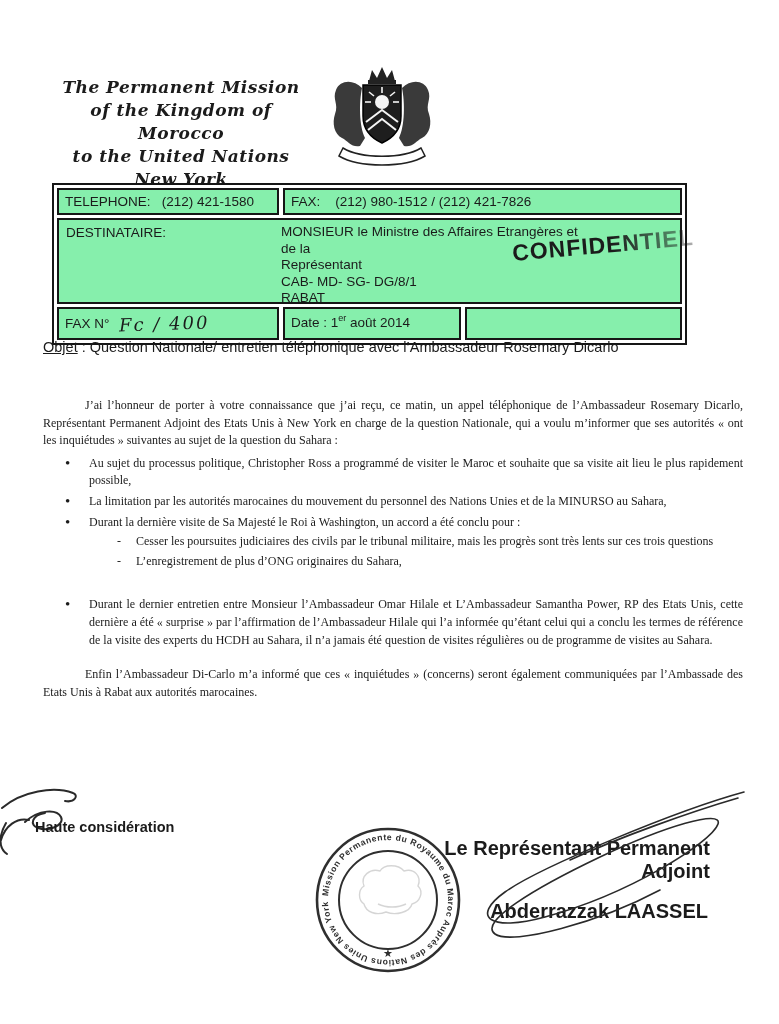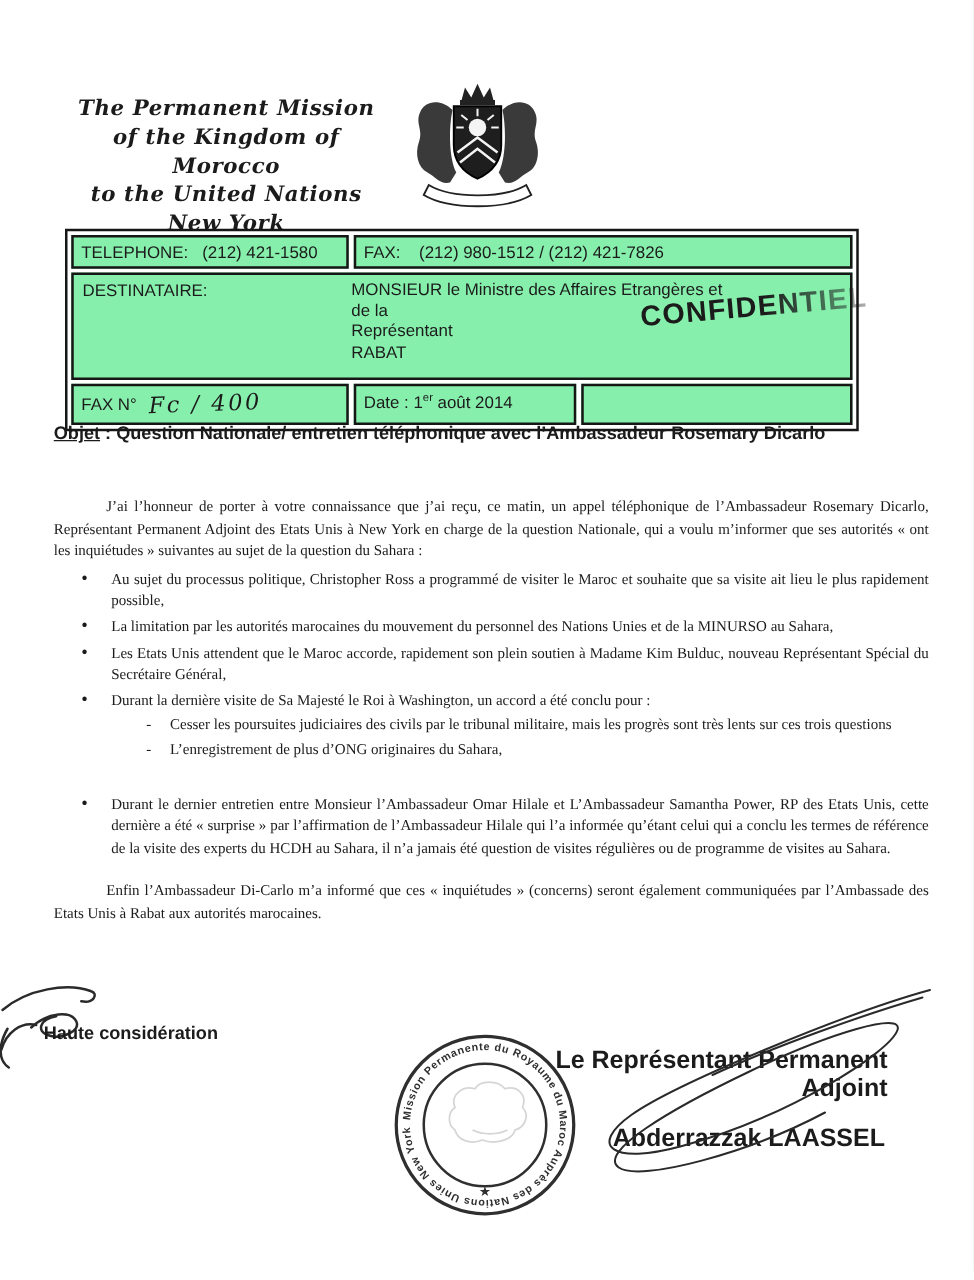--- a/index.html
+++ b/index.html
@@ -46,21 +46,21 @@
   .handwritten {
     font-family:"DejaVu Serif", serif; font-style:italic; font-size:18px;
     letter-spacing:2px; transform:rotate(-2deg); white-space:nowrap;
   }
   .c-date { width:178px; }
   .c-empty { flex:1; }
   sup { font-size:9px; }
   
   .objet {
     position:absolute; left:43px; top:339px; width:700px;
-    font-weight:bold; font-size:14.5px;
+    font-weight:normal; font-size:14.5px;
   }
   .objet .u { text-decoration:underline; }
   
   .body-text {
     position:absolute; left:43px; top:366px; width:700px;
     font-family:"Liberation Serif", serif; font-size:12px; line-height:17.6px;
     text-align:justify;
     margin-top:31px;
   }
   .p1 { text-indent:42px; margin-bottom:5px; }
@@ -136,20 +136,21 @@
         <span>(212) 980-1512 / (212) 421-7826</span>
       </div>
     </div>
 
     <div class="fax-row">
       <div class="cell c-dest">
         <span class="dest-label">DESTINATAIRE:</span>
         <div class="dest-block">
           <div>MONSIEUR le Ministre des Affaires Etrangères et de la</div>
           <div>Représentant</div>
+          <div>CAB- MD- SG- DG/8/1</div>
           <div>RABAT</div>
         </div>
         <span class="confidentiel">CONFIDENTIEL</span>
       </div>
     </div>
 
     <div class="fax-row">
       <div class="cell c-faxno">
         <span>FAX N°</span>
         <span class="handwritten">Fc / 400</span>
@@ -164,21 +165,20 @@
   <div class="objet">
     <span class="u">Objet</span><span> : </span><span>Question Nationale/ entretien téléphonique avec l’Ambassadeur Rosemary Dicarlo</span>
   </div>
 
   <div class="body-text">
     <p class="p1">J’ai l’honneur de porter à votre connaissance que j’ai reçu, ce matin, un appel téléphonique de l’Ambassadeur Rosemary Dicarlo, Représentant Permanent Adjoint des Etats Unis à New York en charge de la question Nationale,  qui a voulu m’informer  que ses autorités « ont les inquiétudes » suivantes au sujet de la question du Sahara :</p>
 
     <ul class="blt">
       <li>Au sujet du processus politique, Christopher Ross a programmé de visiter le Maroc et souhaite que sa visite ait lieu le plus rapidement possible,</li>
       <li>La limitation par les autorités marocaines du mouvement du personnel des Nations Unies et de la MINURSO au Sahara,</li>
-      <li>Les Etats Unis attendent que le Maroc accorde, rapidement son plein soutien à Madame Kim Bulduc, nouveau Représentant Spécial du Secrétaire Général,</li>
       <li>
         <span>Durant la dernière visite de Sa Majesté le Roi à Washington, un accord a été conclu pour :</span>
         <ul class="dash">
           <li>Cesser les poursuites judiciaires des civils par le tribunal militaire, mais les progrès sont très lents sur ces trois questions</li>
           <li>L’enregistrement de plus d’ONG originaires du Sahara,</li>
         </ul>
       </li>
       <li class="blt-final">Durant le dernier entretien entre Monsieur l’Ambassadeur Omar Hilale et L’Ambassadeur Samantha Power, RP des Etats Unis, cette dernière a été « surprise » par l’affirmation de l’Ambassadeur Hilale qui l’a informée qu’étant celui qui a conclu les termes de référence de la visite des experts du HCDH au Sahara, il n’a jamais été question de visites régulières ou de programme de visites au Sahara.</li>
     </ul>
 

